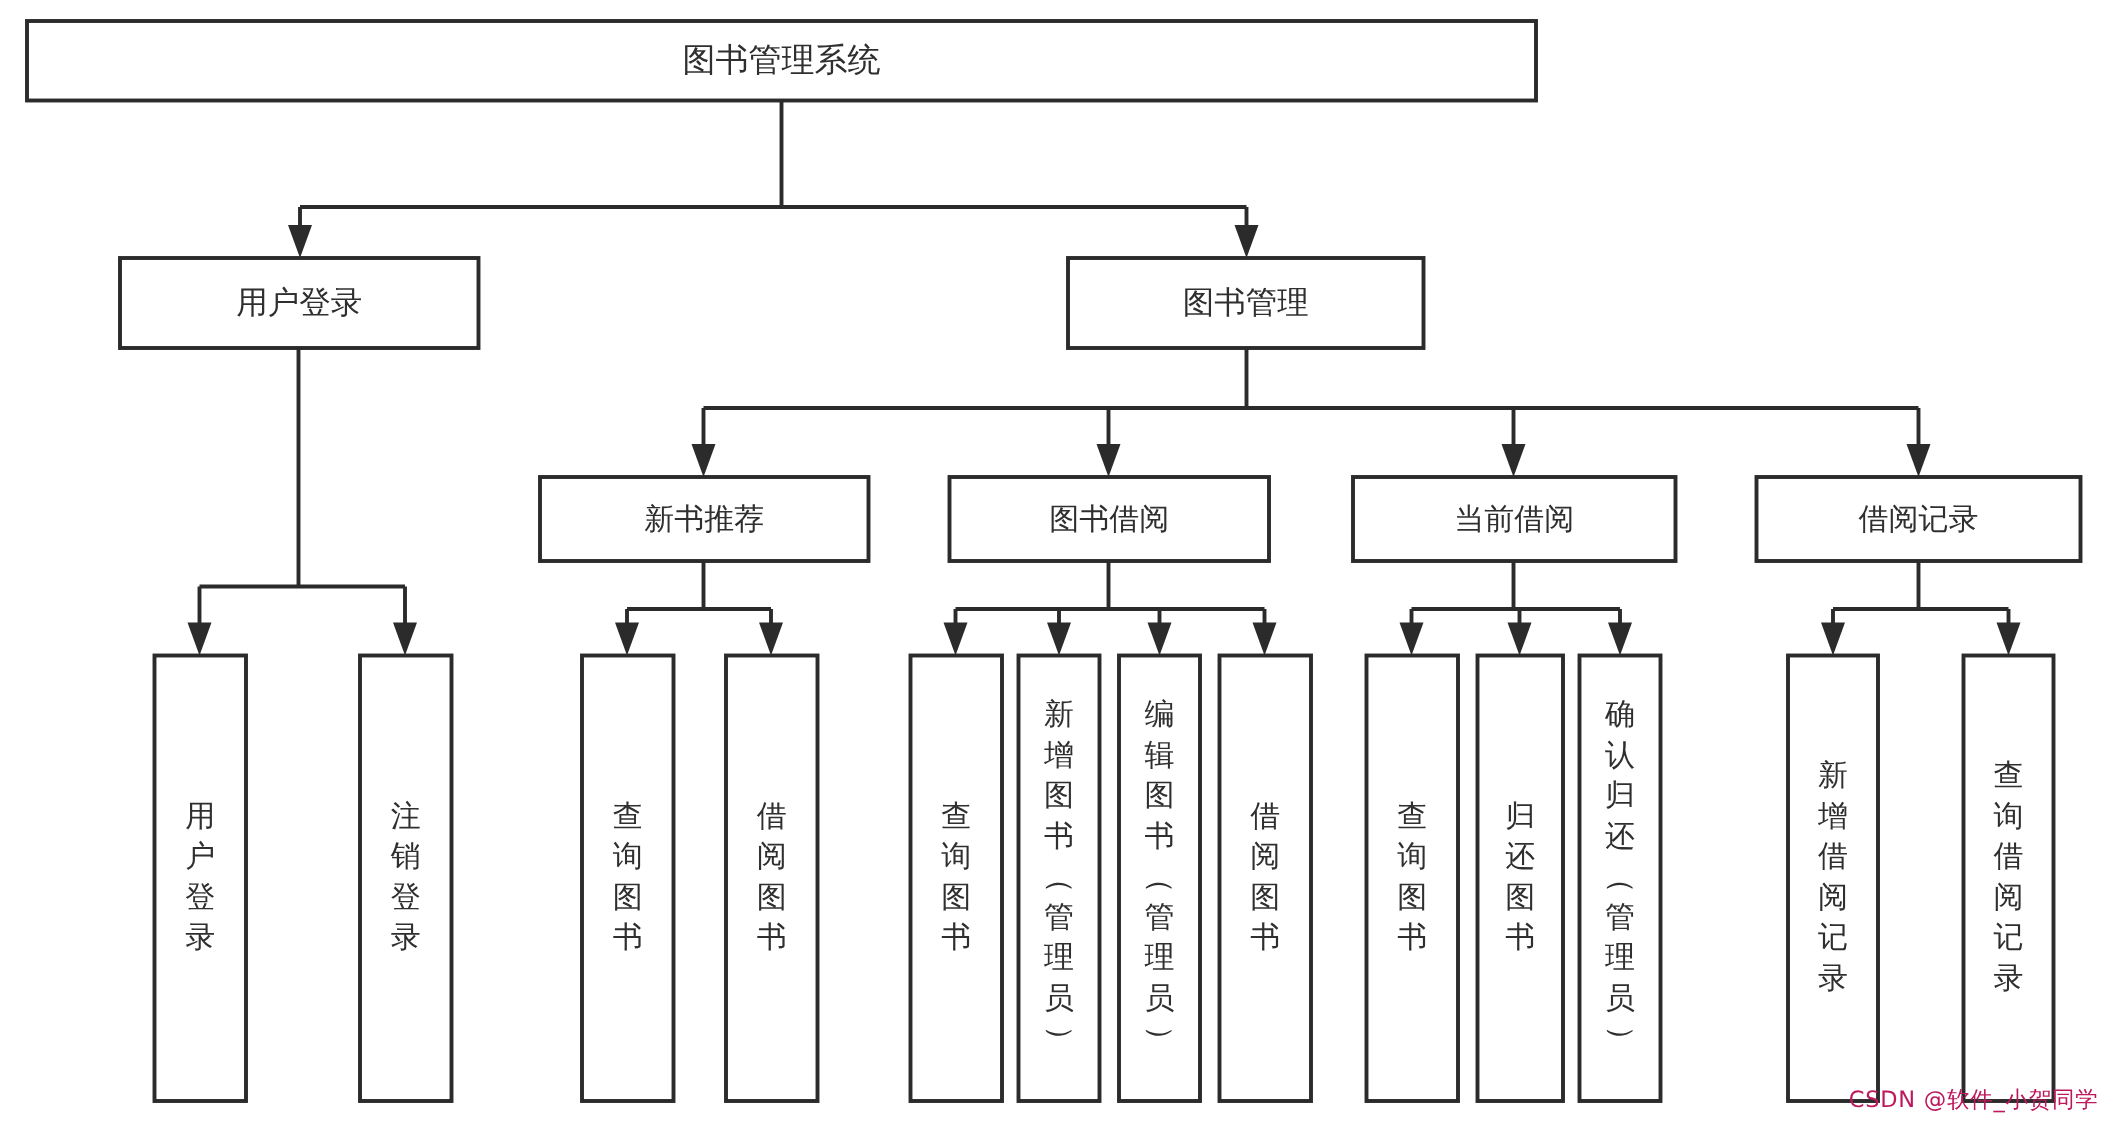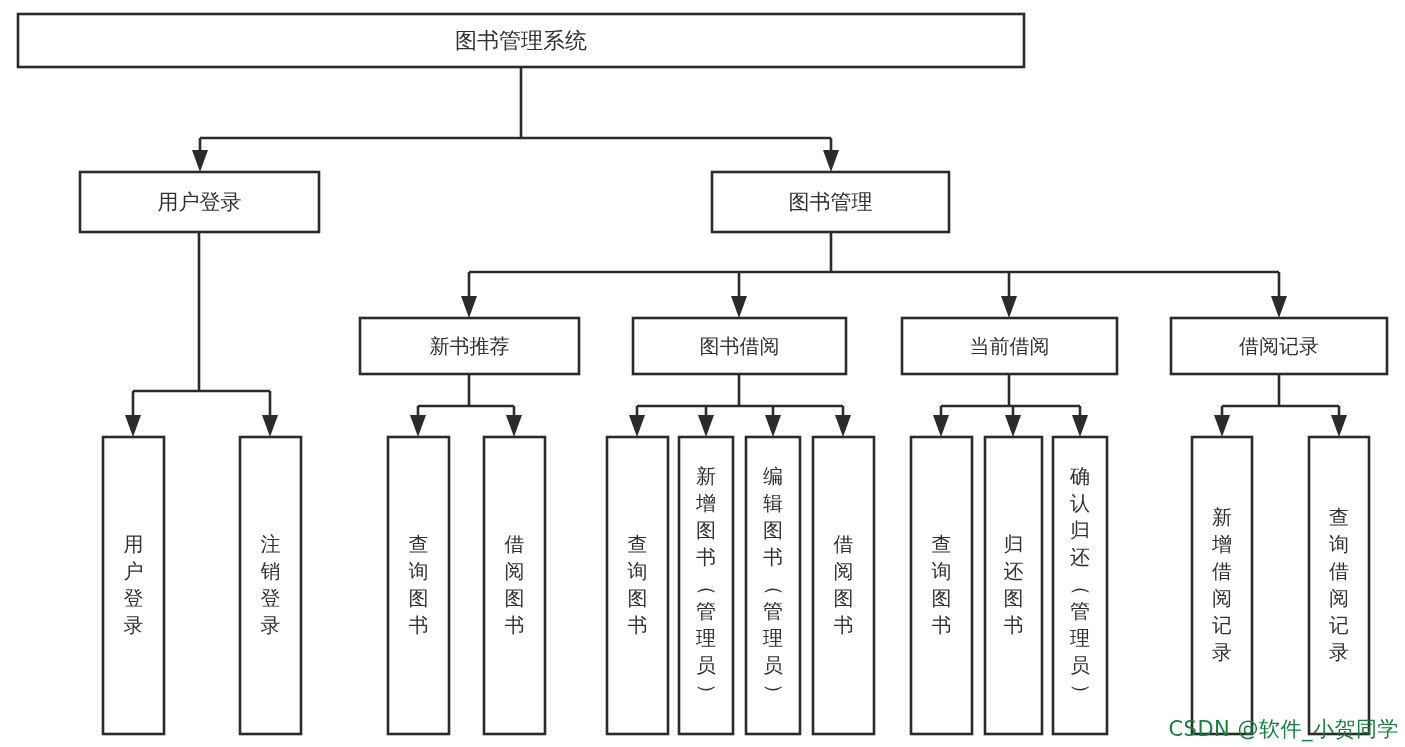--- a/index.html
+++ b/index.html
@@ -55,22 +55,22 @@
     font-family: "DejaVu Sans", "Liberation Sans", sans-serif;
     font-size: 20px;
     text-anchor: middle;
     dominant-baseline: middle;
   }
   .watermark-text {
     position: absolute;
     right: 6px;
     bottom: 4px;
     font-family: "DejaVu Sans", "Liberation Sans", sans-serif;
-    font-size: 21px;
-    color: #15803d;
+    font-size: 15px;
+    color: #be185d;
     white-space: nowrap;
     letter-spacing: 0.5px;
     user-select: none;
   }
 </style>
 </head>
 <body>
 
 <div id="diagram-root">
   <svg class="diagram-canvas" viewBox="0 0 1405 747">

